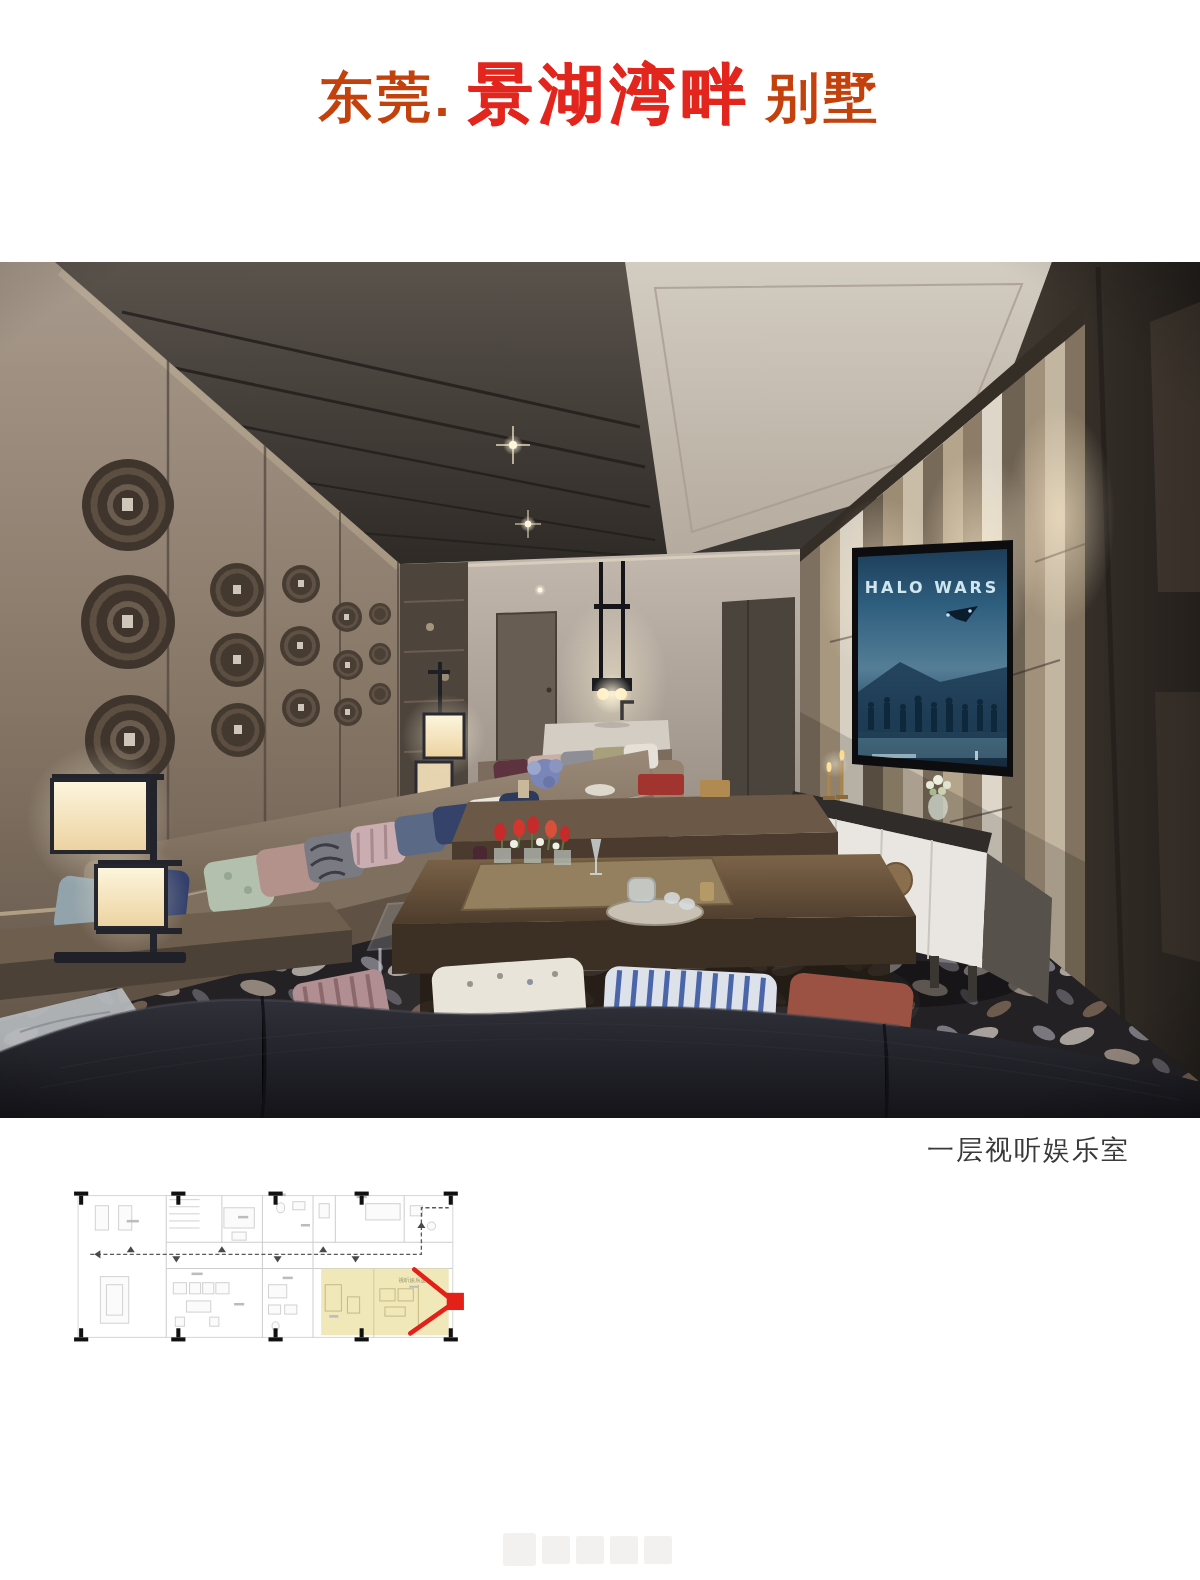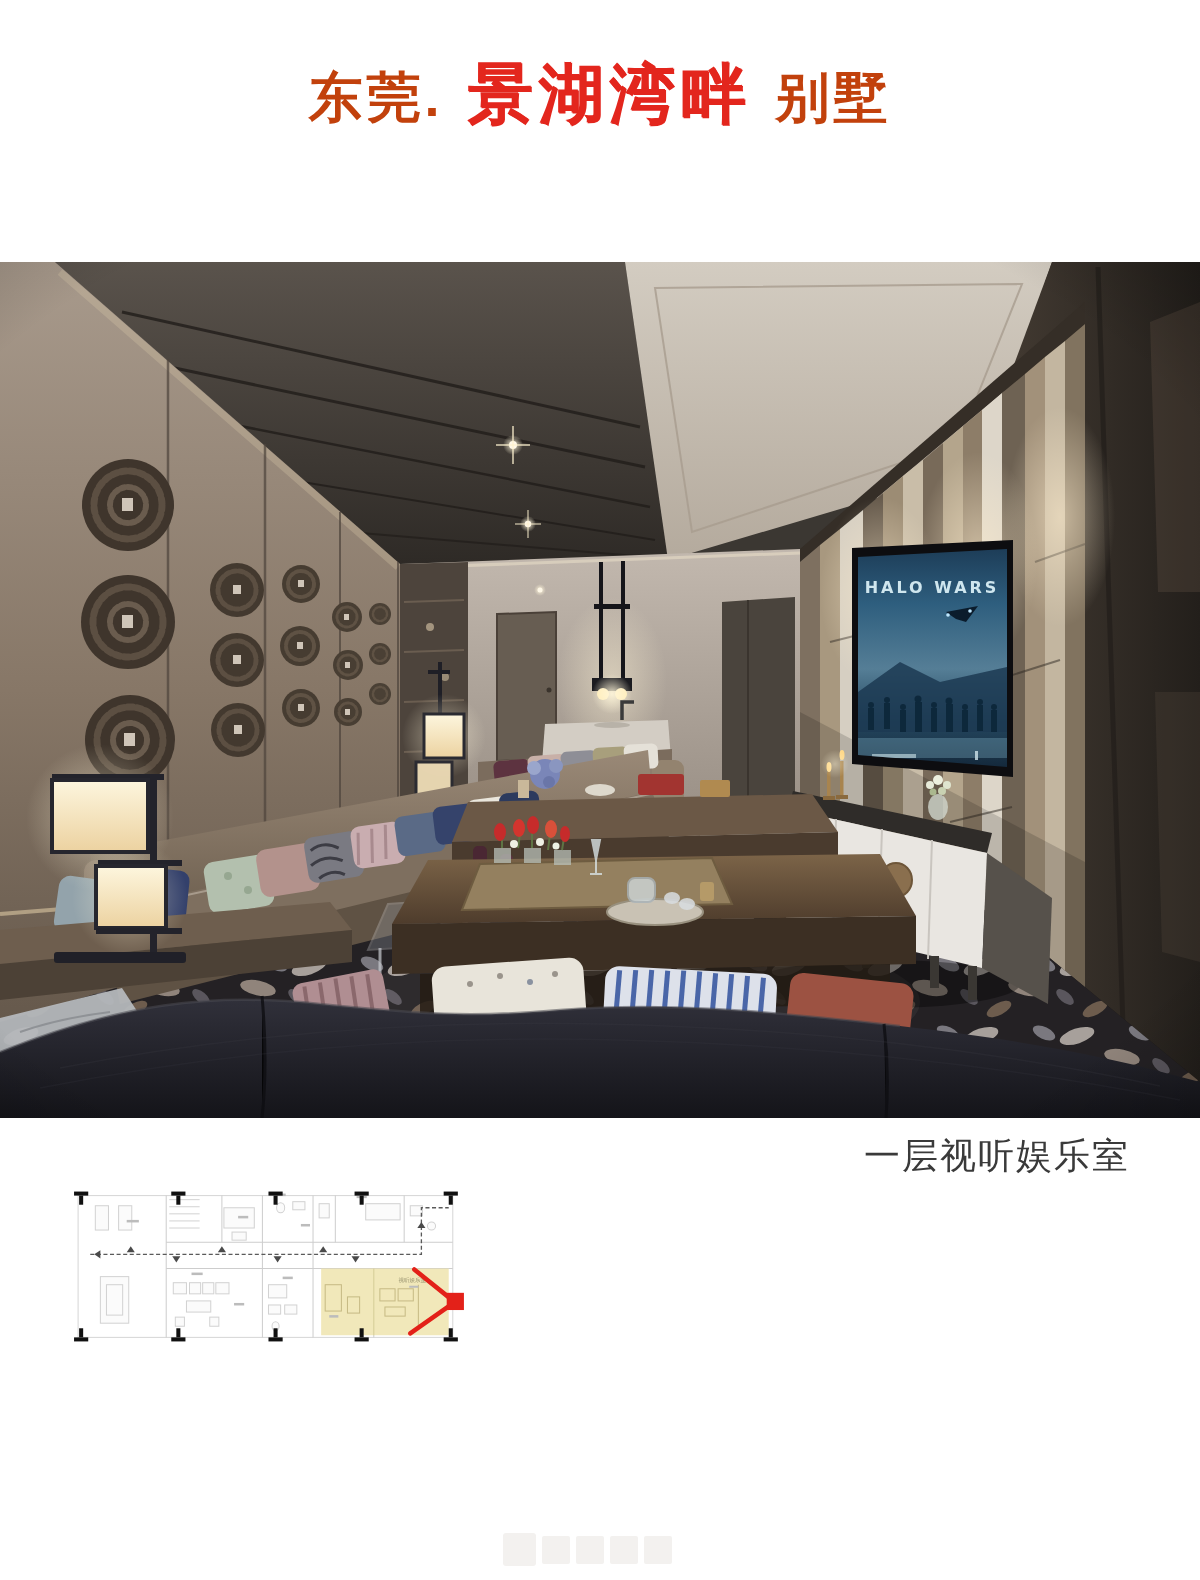--- a/index.html
+++ b/index.html
@@ -1,23 +1,23 @@
 <!DOCTYPE html>
 <html><head>
 <meta charset="utf-8">
 <style>
   html,body{margin:0;padding:0;background:#ffffff;width:1200px;height:1580px;position:relative;
     font-family:"Liberation Sans", sans-serif;overflow:hidden;}
   .abs{position:absolute;}
   .title-row{top:50px;left:0;width:1200px;text-align:center;white-space:nowrap;}
   .title-black{font-size:54px;font-weight:700;color:#c2410c;letter-spacing:4px;}
   .title-red{font-size:65px;font-weight:900;color:#e3261d;letter-spacing:6px;
-    font-family:"DejaVu Serif", serif;margin:0 24px;text-shadow:1px 1px 0 #e3261d;}
+    font-family:"DejaVu Serif", serif;margin:0 14px;text-shadow:1px 1px 0 #e3261d;}
   .photo{top:262px;left:0;width:1200px;height:856px;background:#3b3732;}
-  .caption{top:1132px;right:70px;font-size:36px;color:#3a3a3a;letter-spacing:2px;font-weight:500;}
+  .caption{top:1132px;right:70px;font-size:27px;color:#3a3a3a;letter-spacing:2px;font-weight:500;}
   .plan{top:1183px;left:70px;width:400px;height:168px;}
   .watermark{top:1533px;left:503px;width:180px;height:36px;display:flex;gap:6px;opacity:1;}
   .wm-box{width:33px;height:33px;background:#f3f1ef;border-radius:3px;}
   .wm-ch{width:28px;height:28px;background:#f3f1ef;margin-top:3px;border-radius:2px;}
   svg{display:block;}
 </style>
 </head>
 <body>
 
 <div class="abs title-row">

